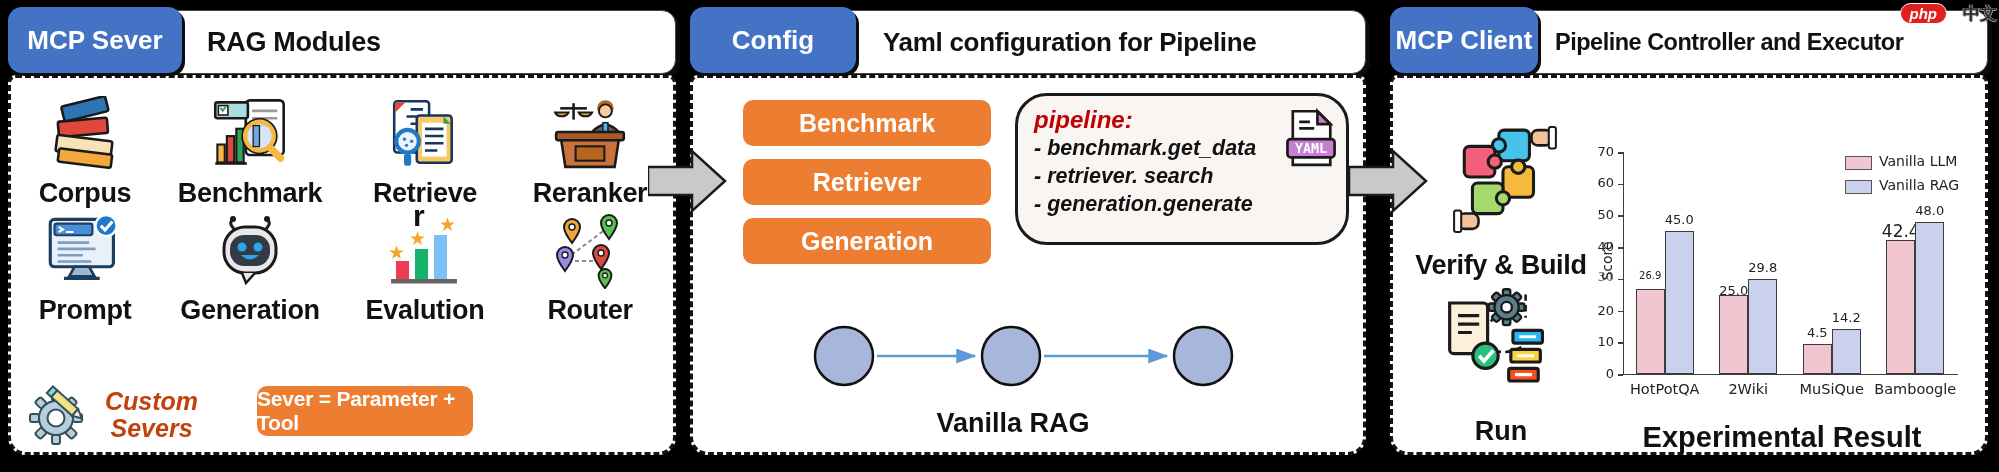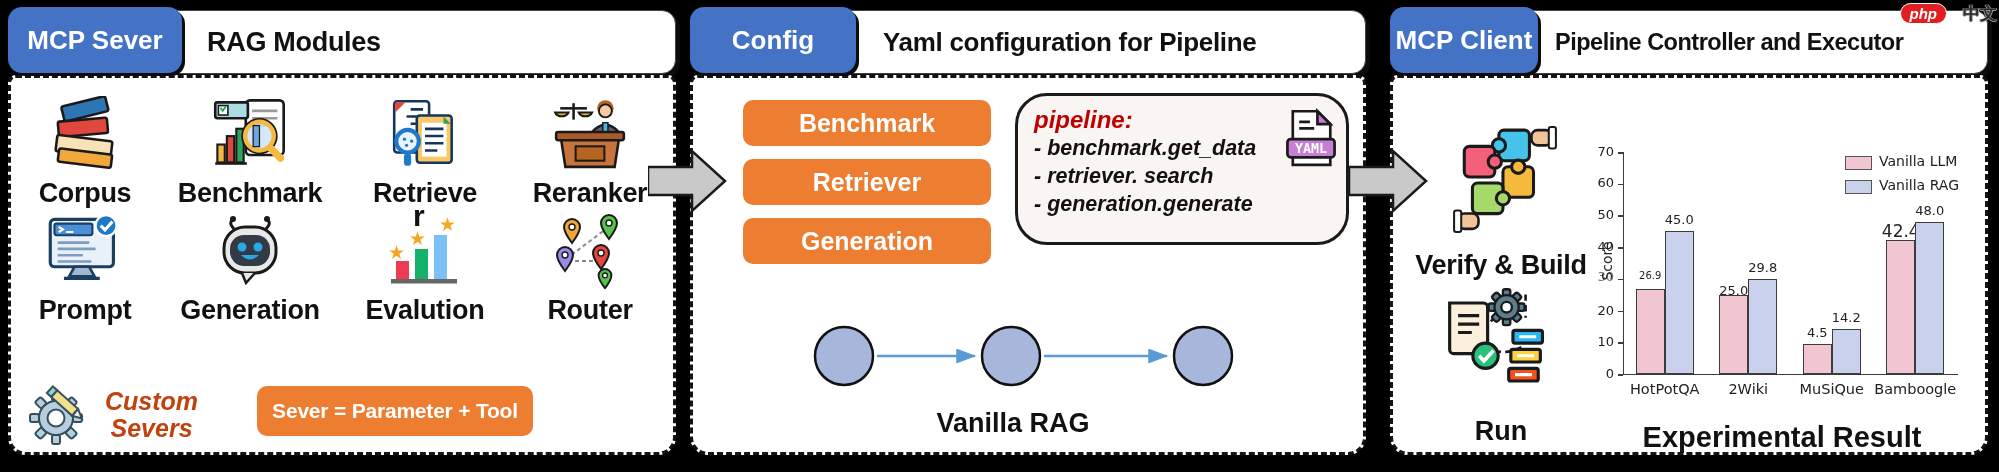--- a/index.html
+++ b/index.html
@@ -27,21 +27,21 @@
   
   .mod-grid{position:absolute;left:0;right:0;top:12px;display:grid;
             grid-template-columns:140px 190px 160px 170px;justify-content:space-between;padding:0 4px;}
   .mod{display:flex;flex-direction:column;align-items:center;}
   .mod-icon{height:88px;display:flex;align-items:center;justify-content:center;position:relative;}
   .mod-label{font-weight:800;font-size:27px;color:#111;margin-top:2px;line-height:1;letter-spacing:-0.3px;}
   .stray-r{position:absolute;top:-8px;left:26px;font-weight:800;font-size:30px;color:#111;}
   .custom-row{position:absolute;left:18px;bottom:6px;display:flex;align-items:center;}
   .custom-text{margin-left:10px;color:#c2410c;font-weight:800;font-style:italic;
                font-size:25px;line-height:1.08;text-align:center;}
-  .pill-btn{position:absolute;left:246px;bottom:16px;width:276px;height:50px;background:#ED7D31;
+  .pill-btn{position:absolute;left:246px;bottom:16px;width:216px;height:50px;background:#ED7D31;
             border-radius:10px;color:#fff;font-weight:800;font-size:21px;display:flex;
             align-items:center;justify-content:center;letter-spacing:-0.2px;}
   
   .cfg-btn{position:absolute;left:50px;width:248px;height:46px;background:#ED7D31;border-radius:10px;
            color:#fff;font-weight:800;font-size:25px;display:flex;align-items:center;justify-content:center;}
   .code-box{position:absolute;left:322px;top:15px;width:334px;height:152px;background:#f9f5f2;
             border:3px solid #1a1a1a;border-radius:32px;padding:10px 16px;box-sizing:border-box;}
   .code-head{color:#C00000;font-weight:800;font-style:italic;font-size:24px;line-height:1.2;}
   .code-line{color:#111;font-weight:700;font-style:italic;font-size:21.5px;line-height:1.3;white-space:nowrap;}
   .yaml-icon{position:absolute;right:8px;top:12px;}

